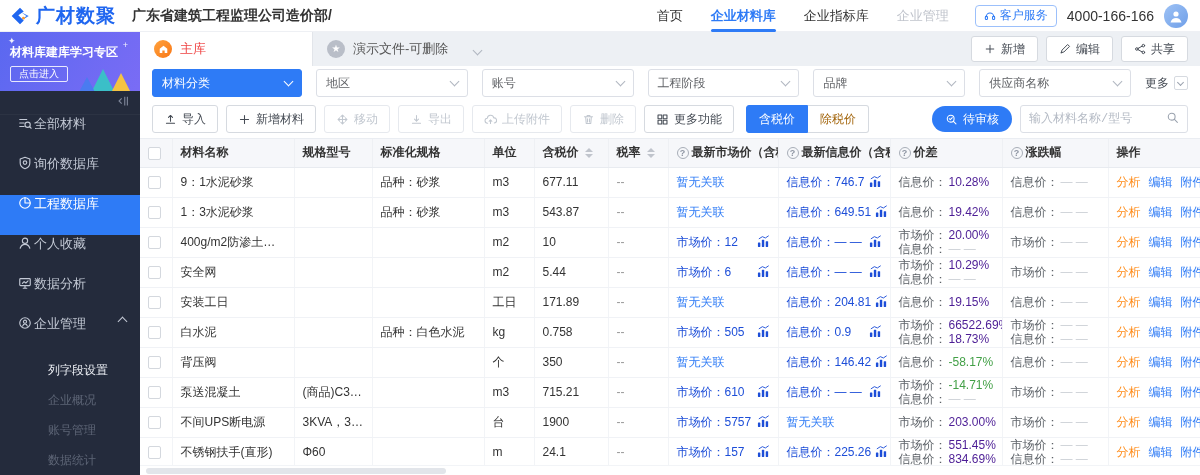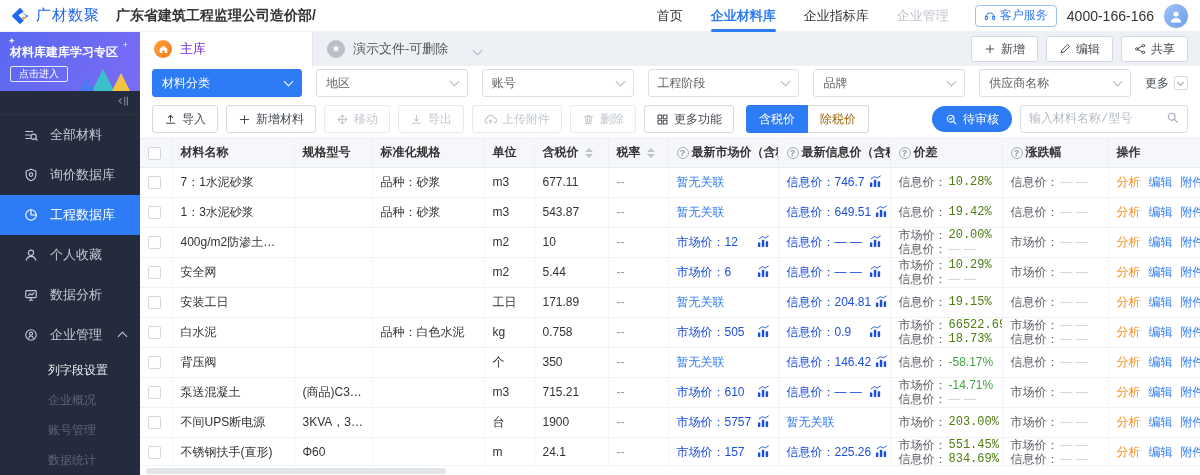--- a/index.html
+++ b/index.html
@@ -4,21 +4,21 @@
 <style>
   * { margin:0; padding:0; box-sizing:border-box; }
   html,body { width:1200px; height:475px; overflow:hidden; }
   body { font-family:"Liberation Sans","DejaVu Sans",sans-serif; font-size:12px; color:#333; background:#fff; }
   .app { width:1200px; height:475px; display:flex; flex-direction:column; }
 
   
   .topbar { height:32px; background:#fff; display:flex; align-items:center; padding:0 12px 0 10px; border-bottom:1px solid #eef0f4; flex:0 0 32px; }
   .brand { display:flex; align-items:center; gap:6px; }
   .logo-ic { width:20px; height:20px; display:inline-flex; }
-  .logo-text { font-size:15px; font-weight:normal; color:#1f66f0; letter-spacing:1px; }
+  .logo-text { font-size:19px; font-weight:bold; color:#1f66f0; letter-spacing:1px; }
   .workspace { font-size:14px; font-weight:bold; color:#333; margin-left:10px; }
   .topnav { margin-left:auto; display:flex; align-items:center; gap:28px; height:32px; }
   .topnav .nav-it { font-size:13px; color:#333; height:32px; line-height:32px; position:relative; cursor:pointer; }
   .topnav .nav-it.active { color:#2e7bf6; font-weight:bold; }
   .topnav .nav-it.active::after { content:""; position:absolute; left:0; right:0; bottom:0; height:3px; background:#2e7bf6; border-radius:2px; }
   .topnav .nav-it.disabled { color:#c0c4cc; }
   .top-right { display:flex; align-items:center; gap:10px; margin-left:26px; }
   .service-btn { display:flex; align-items:center; gap:4px; height:22px; padding:0 8px; border:1px solid #9cc0fb; border-radius:4px; background:#fff; color:#2e7bf6; font-size:12px; cursor:pointer; }
   .phone { font-size:14px; color:#333; }
   .avatar { width:24px; height:24px; border-radius:50%; background:linear-gradient(135deg,#9ec2f5,#6f9fe8); display:inline-flex; align-items:center; justify-content:center; overflow:hidden; }
@@ -28,32 +28,32 @@
   .sidebar { width:140px; background:#242b3c; color:#c3c9d5; flex:0 0 140px; display:flex; flex-direction:column; }
   .banner { height:60px; background:linear-gradient(120deg,#5a68f0,#7a6cf5); position:relative; padding:8px 10px; overflow:hidden; }
   .banner-title { color:#fff; font-size:12px; font-weight:bold; margin-top:4px; position:relative; z-index:2; }
   .banner-btn { margin-top:5px; height:16px; padding:0 8px; font-size:10px; color:#fff; background:transparent; border:1px solid rgba(255,255,255,.85); border-radius:2px; cursor:pointer; position:relative; z-index:2; }
   .deco1 { position:absolute; right:8px; bottom:-4px; width:0; height:0; border-left:11px solid transparent; border-right:11px solid transparent; border-bottom:22px solid #f5c342; }
   .deco2 { position:absolute; right:24px; bottom:-4px; width:0; height:0; border-left:13px solid transparent; border-right:13px solid transparent; border-bottom:26px solid #35c9c3; opacity:.9; }
   .deco3 { position:absolute; right:44px; bottom:-3px; width:0; height:0; border-left:9px solid transparent; border-right:9px solid transparent; border-bottom:17px solid #4a7bf0; }
   .spark { position:absolute; color:rgba(255,255,255,.9); font-size:9px; }
   .collapse-row { height:24px; display:flex; justify-content:flex-end; align-items:center; padding-right:10px; color:#7d8598; border-bottom:1px solid rgba(255,255,255,.04); }
   .menu { flex:1; }
-  .menu-it { height:40px; display:flex; align-items:center; gap:10px; padding-left:24px; font-size:13px; cursor:pointer; color:#c3c9d5; position:relative; }
+  .menu-it { height:40px; display:flex; align-items:flex-start; padding-left:18px; font-size:13px; cursor:pointer; color:#c3c9d5; position:relative; }
   .menu-it.active { background:#2e7bf6; color:#fff; }
   .menu-it .mic { width:16px; height:16px; display:inline-flex; flex:0 0 16px; }
   .menu-it .caret { position:absolute; right:14px; width:7px; height:7px; border-right:1.4px solid currentColor; border-bottom:1.4px solid currentColor; transform:rotate(-135deg); margin-top:3px; }
   .sub-it { height:30px; display:flex; align-items:center; padding-left:48px; font-size:12px; cursor:pointer; color:#5d6576; }
   .sub-it.hl { color:#eceff4; }
 
   
   .main { flex:1; min-width:0; display:flex; flex-direction:column; background:#fff; }
   .tabstrip { height:34px; background:#edf0f4; display:flex; align-items:stretch; flex:0 0 34px; }
   .tab { display:flex; align-items:center; gap:8px; padding:0 14px; font-size:13px; color:#555; cursor:pointer; }
-  .tab.active { background:#fff; width:172px; color:#6d28d9; }
+  .tab.active { background:#fff; width:172px; color:#ef4444; }
   .tab.second { width:196px; border-left:1px solid #e2e5ea; }
   .tab-ic { width:18px; height:18px; border-radius:50%; display:inline-flex; align-items:center; justify-content:center; flex:0 0 18px; }
   .tab-ic.home { background:linear-gradient(135deg,#ffa23d,#f97716); }
   .tab-ic.star { background:#b9bec8; color:#fff; font-size:10px; line-height:18px; }
   .tab .chev { margin-left:18px; color:#b0b6c0; }
   .chv { display:inline-block; width:7px; height:7px; border-right:1.4px solid currentColor; border-bottom:1.4px solid currentColor; transform:rotate(45deg); margin-top:-4px; }
   .tab-actions { margin-left:auto; display:flex; align-items:center; gap:8px; padding-right:12px; }
   .tact { height:26px; display:flex; align-items:center; gap:5px; padding:0 12px; background:#fff; border:1px solid #d6dae0; border-radius:3px; font-size:12px; color:#454b54; cursor:pointer; }
   .tact svg { width:12px; height:12px; }
 
@@ -102,21 +102,21 @@
   .sorts .up { border-bottom:4px solid #c0c4cc; }
   .sorts .dn { border-top:4px solid #c0c4cc; }
   .qmark { width:12px; height:12px; border:1px solid #a8aeb8; border-radius:50%; color:#8f96a3; font-size:9px; line-height:11px; text-align:center; font-style:normal; display:inline-block; flex:0 0 12px; cursor:pointer; }
   .gray { color:#999; }
   .nolink { color:#2e7bf6; cursor:pointer; }
   .pline { display:flex; align-items:flex-end; justify-content:space-between; color:#1d4ed8; cursor:pointer; }
   .pline svg { width:13px; height:13px; flex:0 0 13px; margin-left:4px; }
   .dcell { line-height:14px; }
   .dline { display:flex; gap:2px; }
   .dlab { color:#5d6268; }
-  .red { color:#4d7c0f;font-family:Liberation Mono, monospace; }
+  .red { color:#4c1d95; }
   .green { color:#43a047; }
   .dash { color:#ccd0d6; }
   .acts { display:flex; gap:8px; }
   .acts span { cursor:pointer; }
   .act-orange { color:#ff8c1a; }
   .act-blue { color:#2e7bf6; }
 
   .hscroll { height:10px; background:#fff; position:relative; flex:0 0 10px; border-top:1px solid #f2f4f7; }
   .hthumb { position:absolute; left:6px; top:2px; width:300px; height:6px; border-radius:3px; background:#e2e5ea; cursor:grab; }
 </style>
@@ -491,21 +491,21 @@
                 <th class="col-actions" style="text-align:center">
                   <span class="th-flex">
                     <span>操作</span>
                   </span>
                 </th>
               </tr>
             </thead>
           <tbody id="tbody">
               <tr>
                 <td><span class="cbx"></span></td>
-                <td>7：1水泥砂浆</td>
+                <td>9：1水泥砂浆</td>
                 <td></td>
                 <td>品种：砂浆</td>
                 <td>m3</td>
                 <td>677.11</td>
                 <td class="gray">--</td>
                 <td><span class="nolink">暂无关联</span></td>
                 <td>
                   <span class="pline">
                     <span>信息价：746.7</span>
                     <span><svg width="13" height="13" viewBox="0 0 14 14" fill="currentColor">

